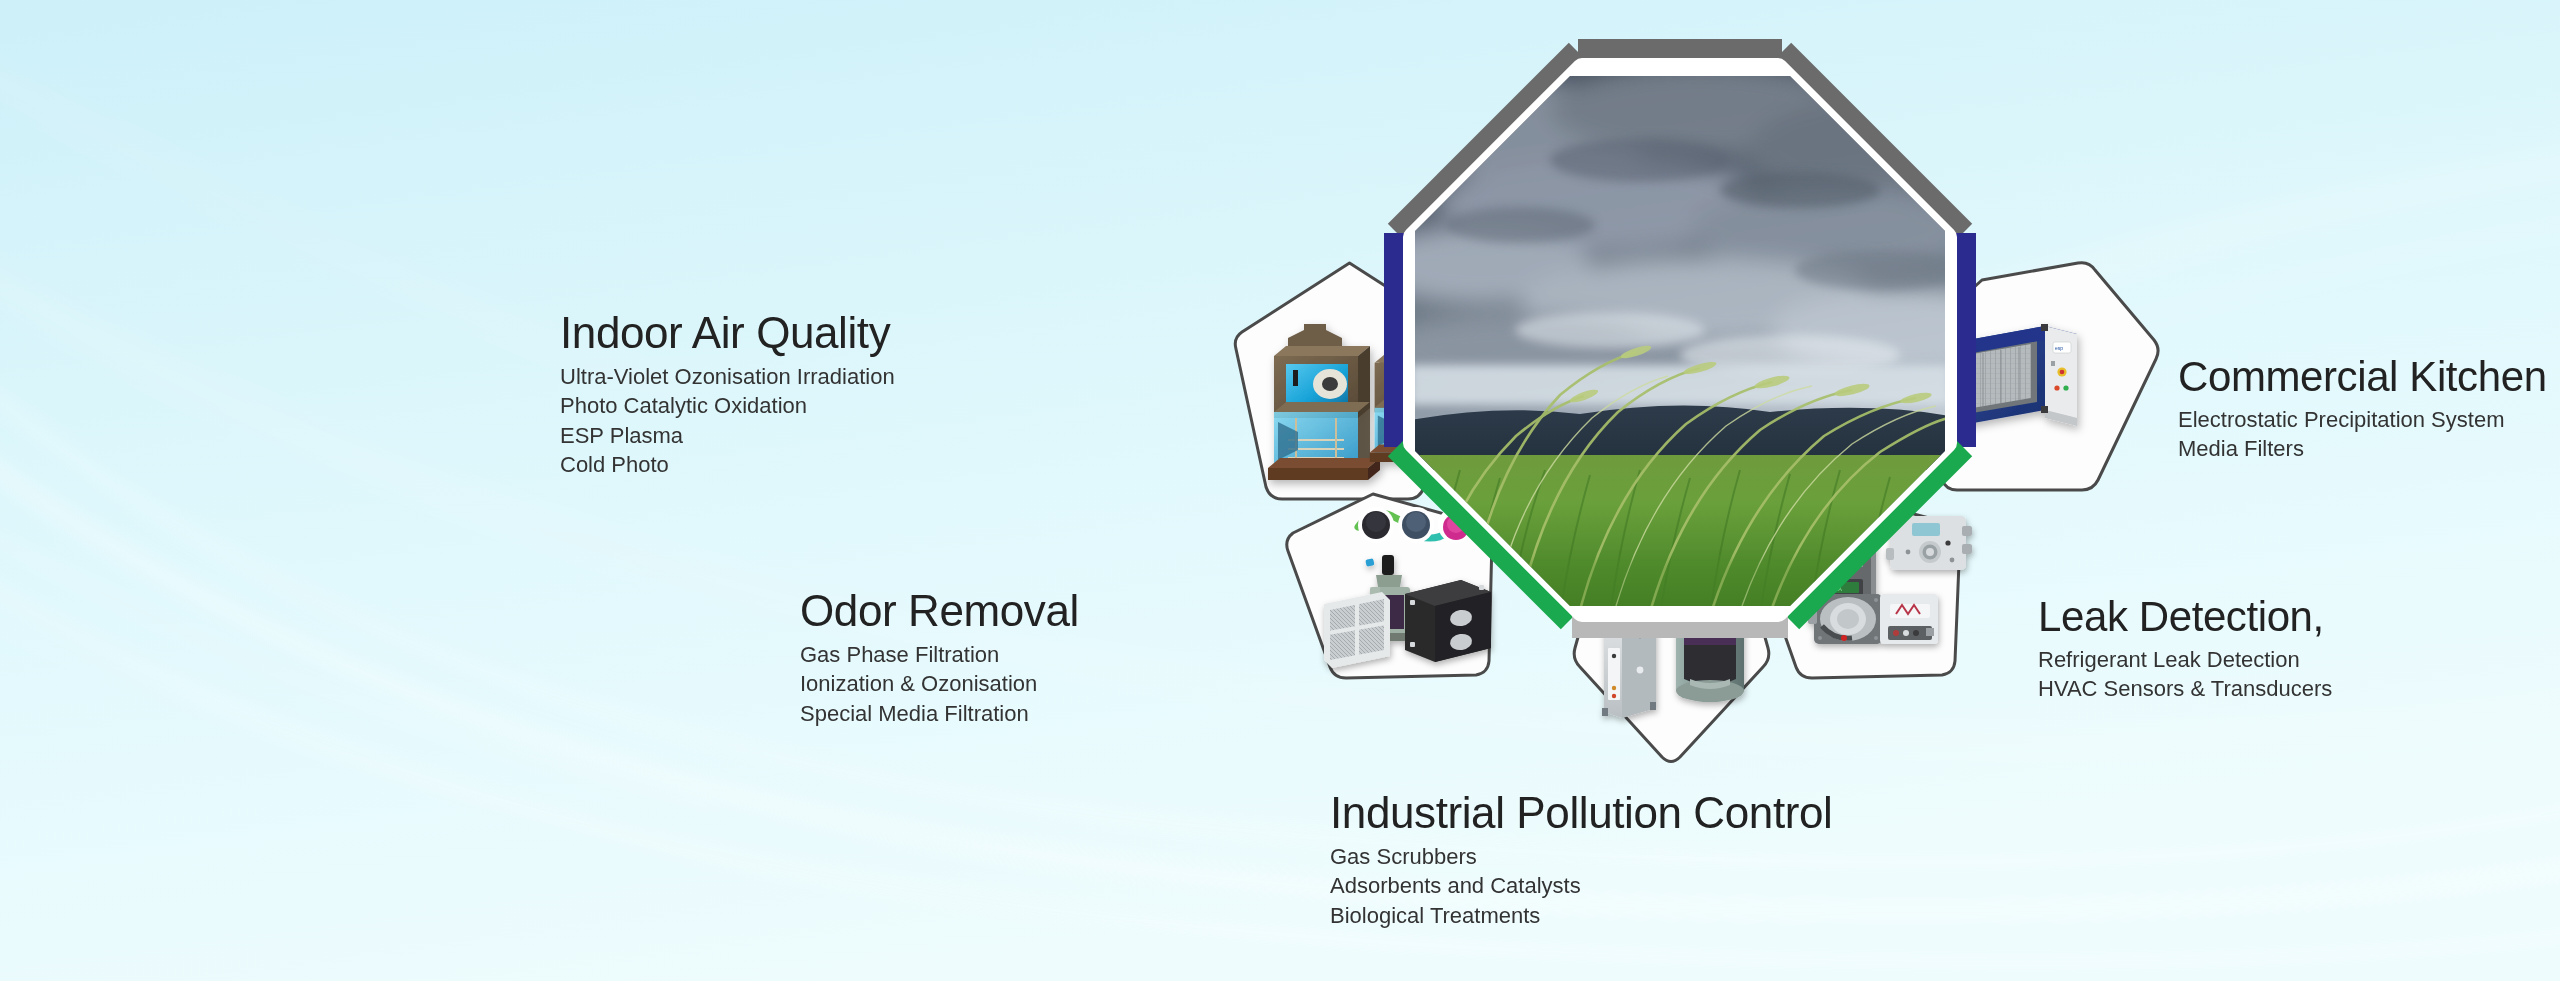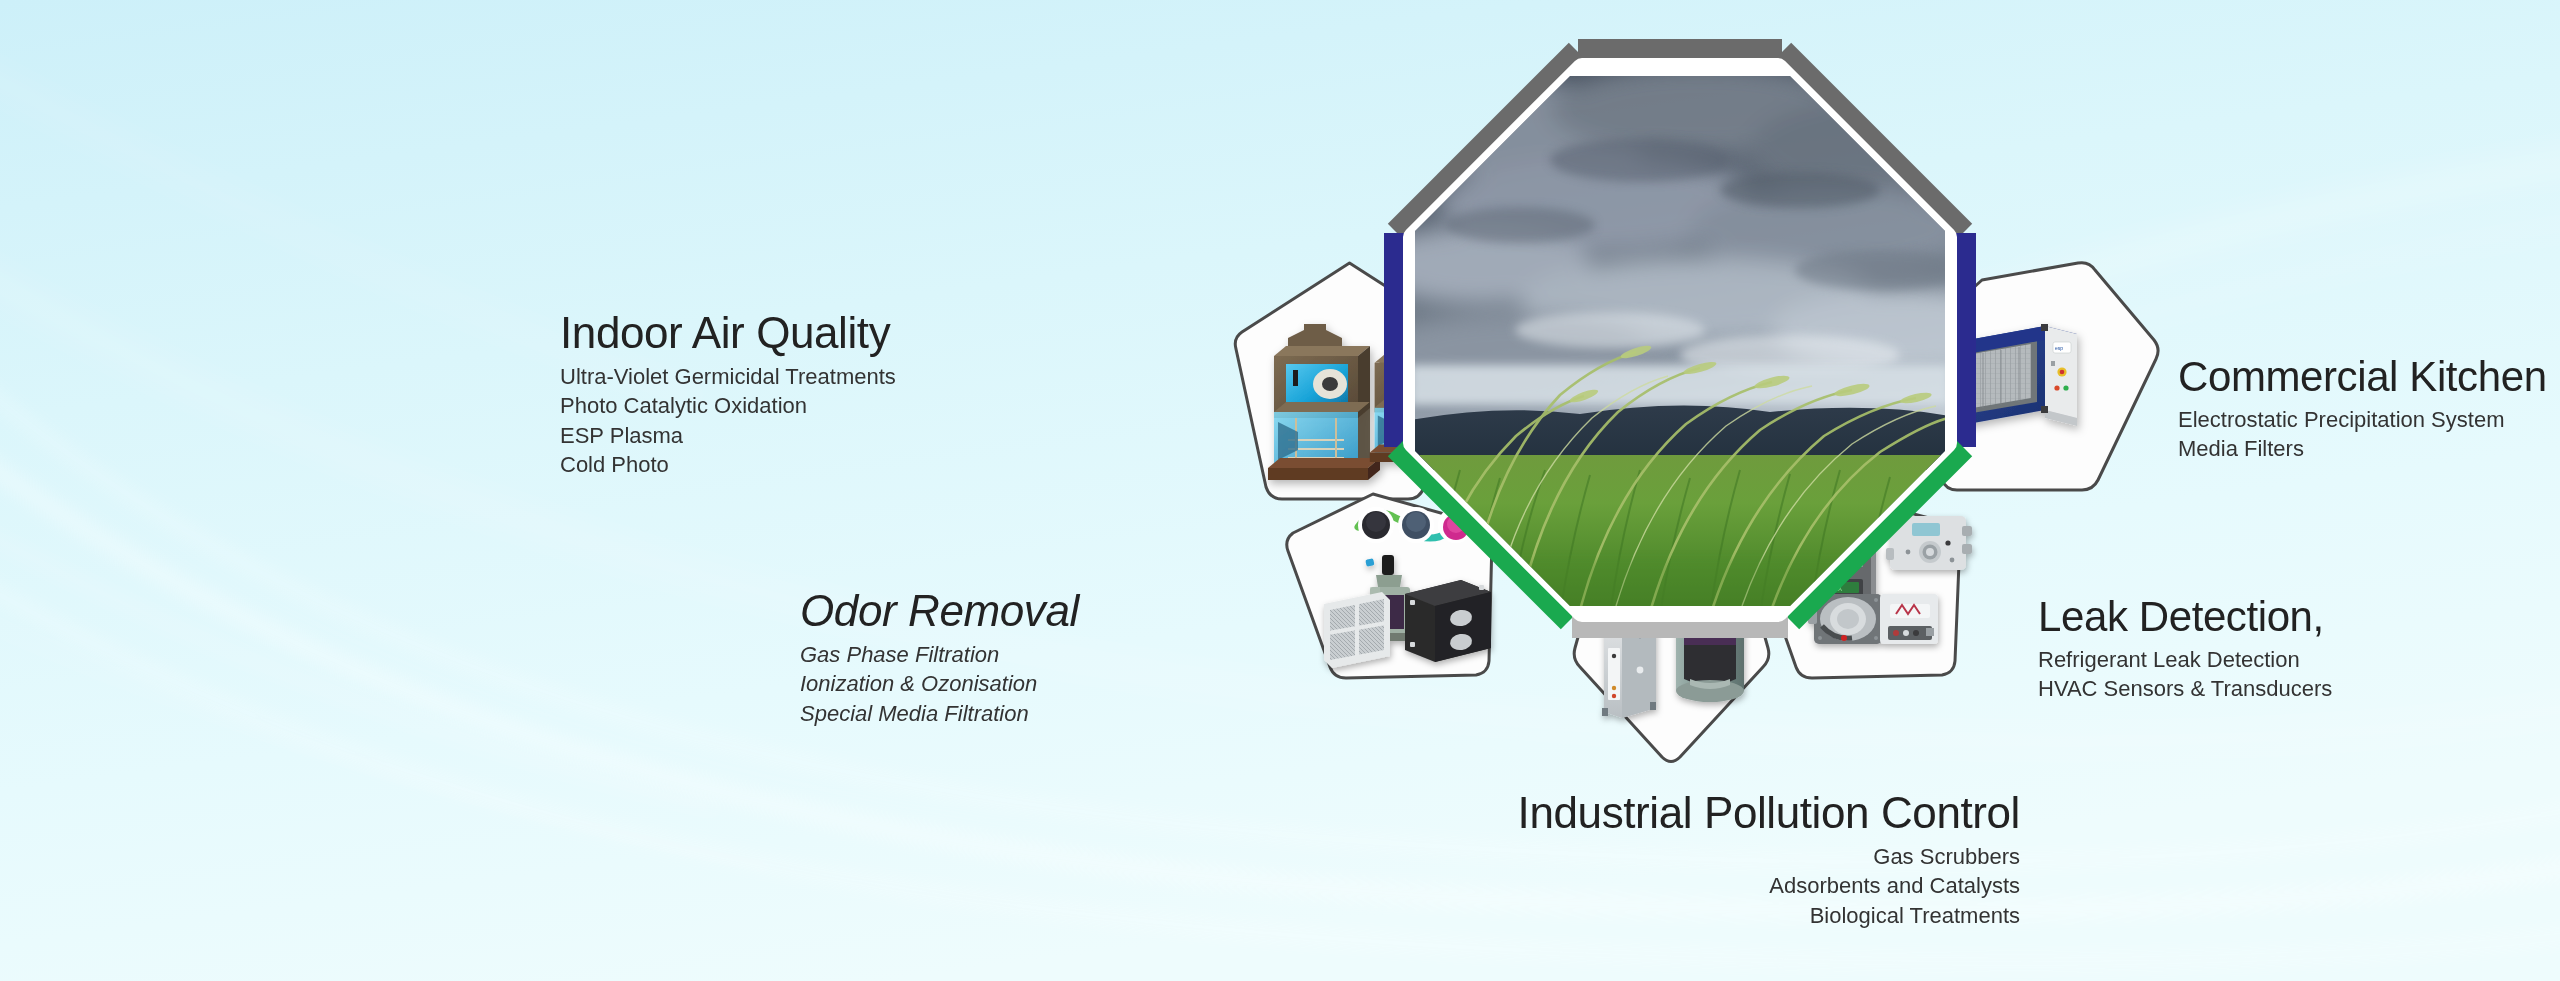--- a/index.html
+++ b/index.html
@@ -23,25 +23,25 @@
     font-stretch:condensed;
   }
   .lb-sub {
     font-size:22px; line-height:1.34; color:#333; white-space:nowrap;
     margin-top:6px;
   }
   .lb-sub div { white-space:nowrap; }
 
   .align-right { text-align:left; }
   .align-left  { text-align:left; }
-  .align-center{ text-align:right; }
+  .align-center{ text-align:left; }
 
   
   #lbl-iaq  { left:560px;  top:310px; width:620px; }
-  #lbl-odor { left:800px;  top:588px; width:545px;font-style:italic; }
+  #lbl-odor { left:800px;  top:588px; width:545px; }
   #lbl-ipc  { left:1330px; top:790px; width:690px; }
   #lbl-leak { left:2038px; top:595px; width:520px; }
   #lbl-ck   { left:2178px; top:355px; width:382px; }
 
   #lbl-ck .lb-title { font-size:42px; }
   #lbl-leak .lb-title { font-size:42px; }
 
   
   .svg-layer { position:absolute; left:0; top:0; width:2560px; height:981px; }
 </style>
@@ -572,21 +572,21 @@
 
         <rect x="1410" y="560" width="540" height="60" fill="#4f8a2c" opacity="0.35" filter="url(#cloudBlur2)"></rect>
       </g>
     </g>
 
   </svg>
 
   <div class="label-block align-right" id="lbl-iaq">
     <div class="lb-title">Indoor Air Quality</div>
     <div class="lb-sub">
-      <div>Ultra-Violet Germicidal Treatments</div>
+      <div>Ultra-Violet Ozonisation Irradiation</div>
       <div>Photo Catalytic Oxidation</div>
       <div>ESP Plasma</div>
       <div>Cold Photo</div>
     </div>
   </div>
 
   <div class="label-block align-right" id="lbl-odor">
     <div class="lb-title">Odor Removal</div>
     <div class="lb-sub">
       <div>Gas Phase Filtration</div>

